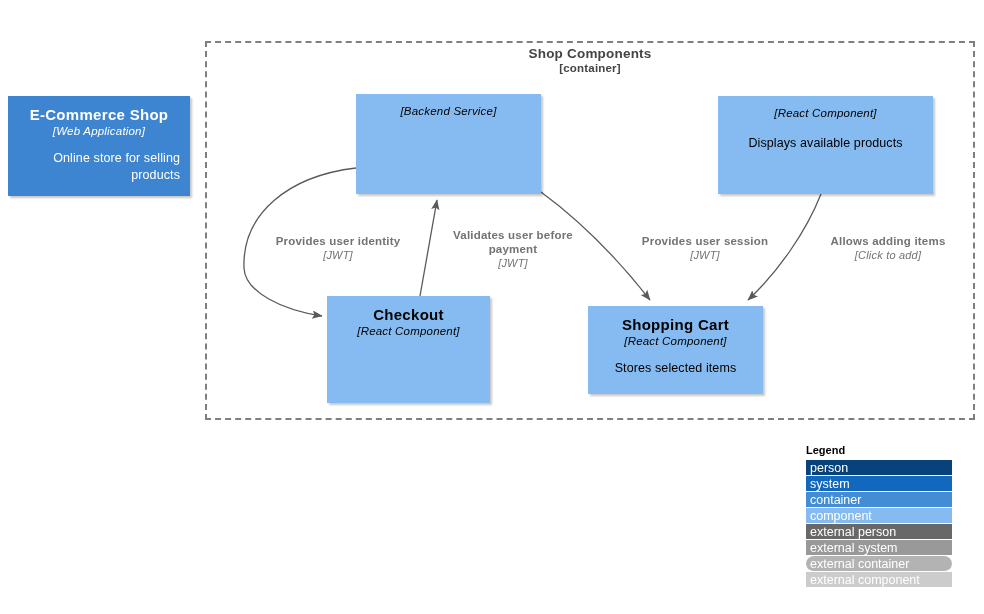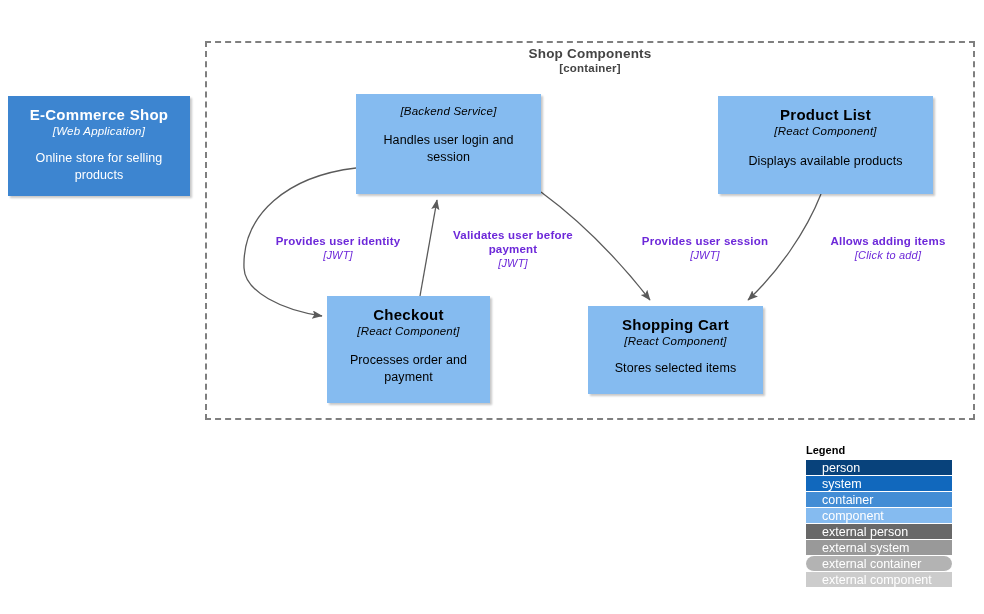--- a/index.html
+++ b/index.html
@@ -94,29 +94,29 @@
     color: #000000;
   }
 
   
   #node-ecommerce-shop { left: 8px;   top: 96px;  width: 182px; height: 100px; }
   #node-authentication { left: 356px; top: 94px;  width: 185px; height: 100px; }
   #node-product-list   { left: 718px; top: 96px;  width: 215px; height: 98px;  }
   #node-checkout       { left: 327px; top: 296px; width: 163px; height: 107px; }
   #node-shopping-cart  { left: 588px; top: 306px; width: 175px; height: 88px;  }
 
-  #node-ecommerce-shop .n-desc { margin-top: 12px; }
+  #node-ecommerce-shop .n-desc { margin-top: 12px; text-align: right; }
   #node-product-list   .n-desc { margin-top: 15px; }
   #node-shopping-cart  .n-desc { margin-top: 12px; }
 
   
   .rel-label {
     position: absolute;
     text-align: center;
-    color: #6d28d9;
+    color: #737373;
     line-height: 14px;
   }
   .rel-label .r-text {
     font-size: 11.5px;
     font-weight: bold;
     display: block;
     letter-spacing: 0.2px;
   }
   .rel-label .r-tech {
     font-size: 11px;
@@ -141,21 +141,21 @@
     font-size: 11px;
     font-weight: bold;
     color: #000000;
     line-height: 16px;
     margin-bottom: 2px;
   }
   .legend-row {
     height: 16px;
     line-height: 16px;
     font-size: 12.5px;
-    padding-left: 16px;
+    padding-left: 4px;
     box-sizing: border-box;
     white-space: nowrap;
     overflow: hidden;
     border-bottom: 1px solid #ffffff;
   }
 </style>
 </head>
 <body>
 
 <div id="canvas">
@@ -183,33 +183,30 @@
   </svg>
 
   <div class="node system" id="node-ecommerce-shop" style="background: rgb(61, 133, 208);">
     <span class="n-title">E-Commerce Shop</span>
     <span class="n-type">[Web  Application]</span>
     <span class="n-desc">Online store for selling products</span>
   </div>
 
   <div class="node component" id="node-authentication" style="background: rgb(133, 187, 240);">
     <span class="n-type">[Backend Service]</span>
-    <span class="n-desc">Handles user login and session</span>
   </div>
 
   <div class="node component" id="node-product-list" style="background: rgb(133, 187, 240);">
-    <span class="n-title">Product List</span>
     <span class="n-type">[React  Component]</span>
     <span class="n-desc">Displays available products</span>
   </div>
 
   <div class="node component" id="node-checkout" style="background: rgb(133, 187, 240);">
     <span class="n-title">Checkout</span>
     <span class="n-type">[React  Component]</span>
-    <span class="n-desc">Processes order  and payment</span>
   </div>
 
   <div class="node component" id="node-shopping-cart" style="background: rgb(133, 187, 240);">
     <span class="n-title">Shopping  Cart</span>
     <span class="n-type">[React  Component]</span>
     <span class="n-desc">Stores selected  items</span>
   </div>
 
   <div class="rel-label" id="rel-label-0">
     <span class="r-text">Provides  user  identity</span>

